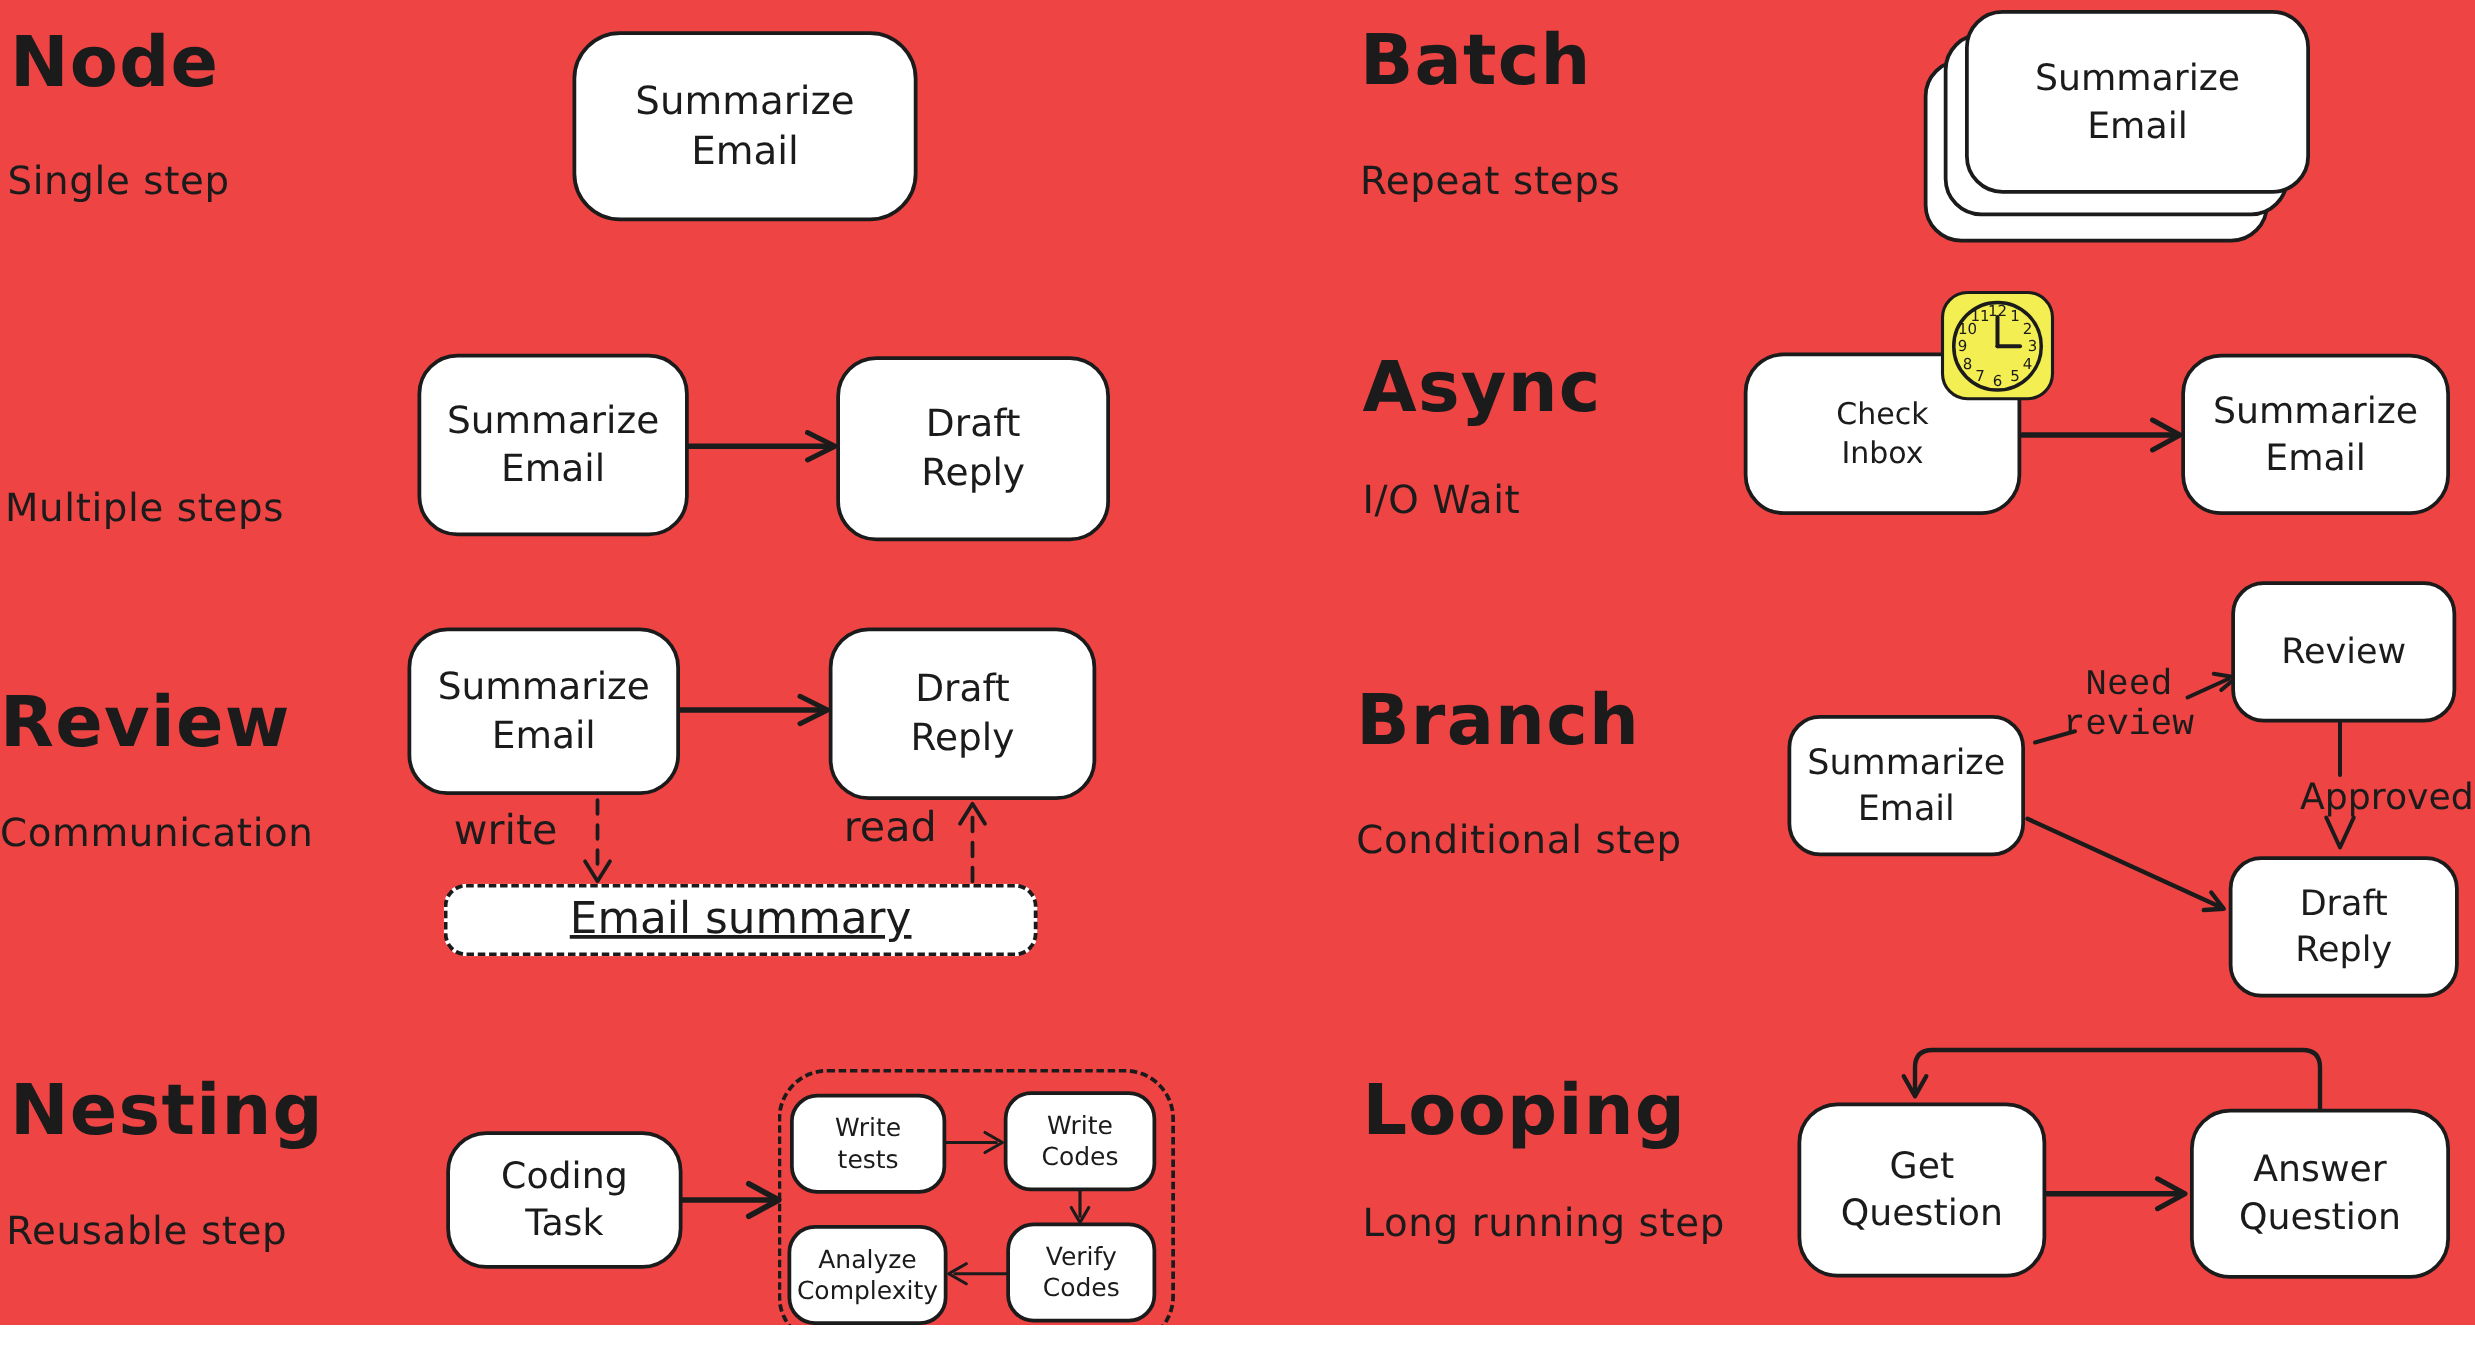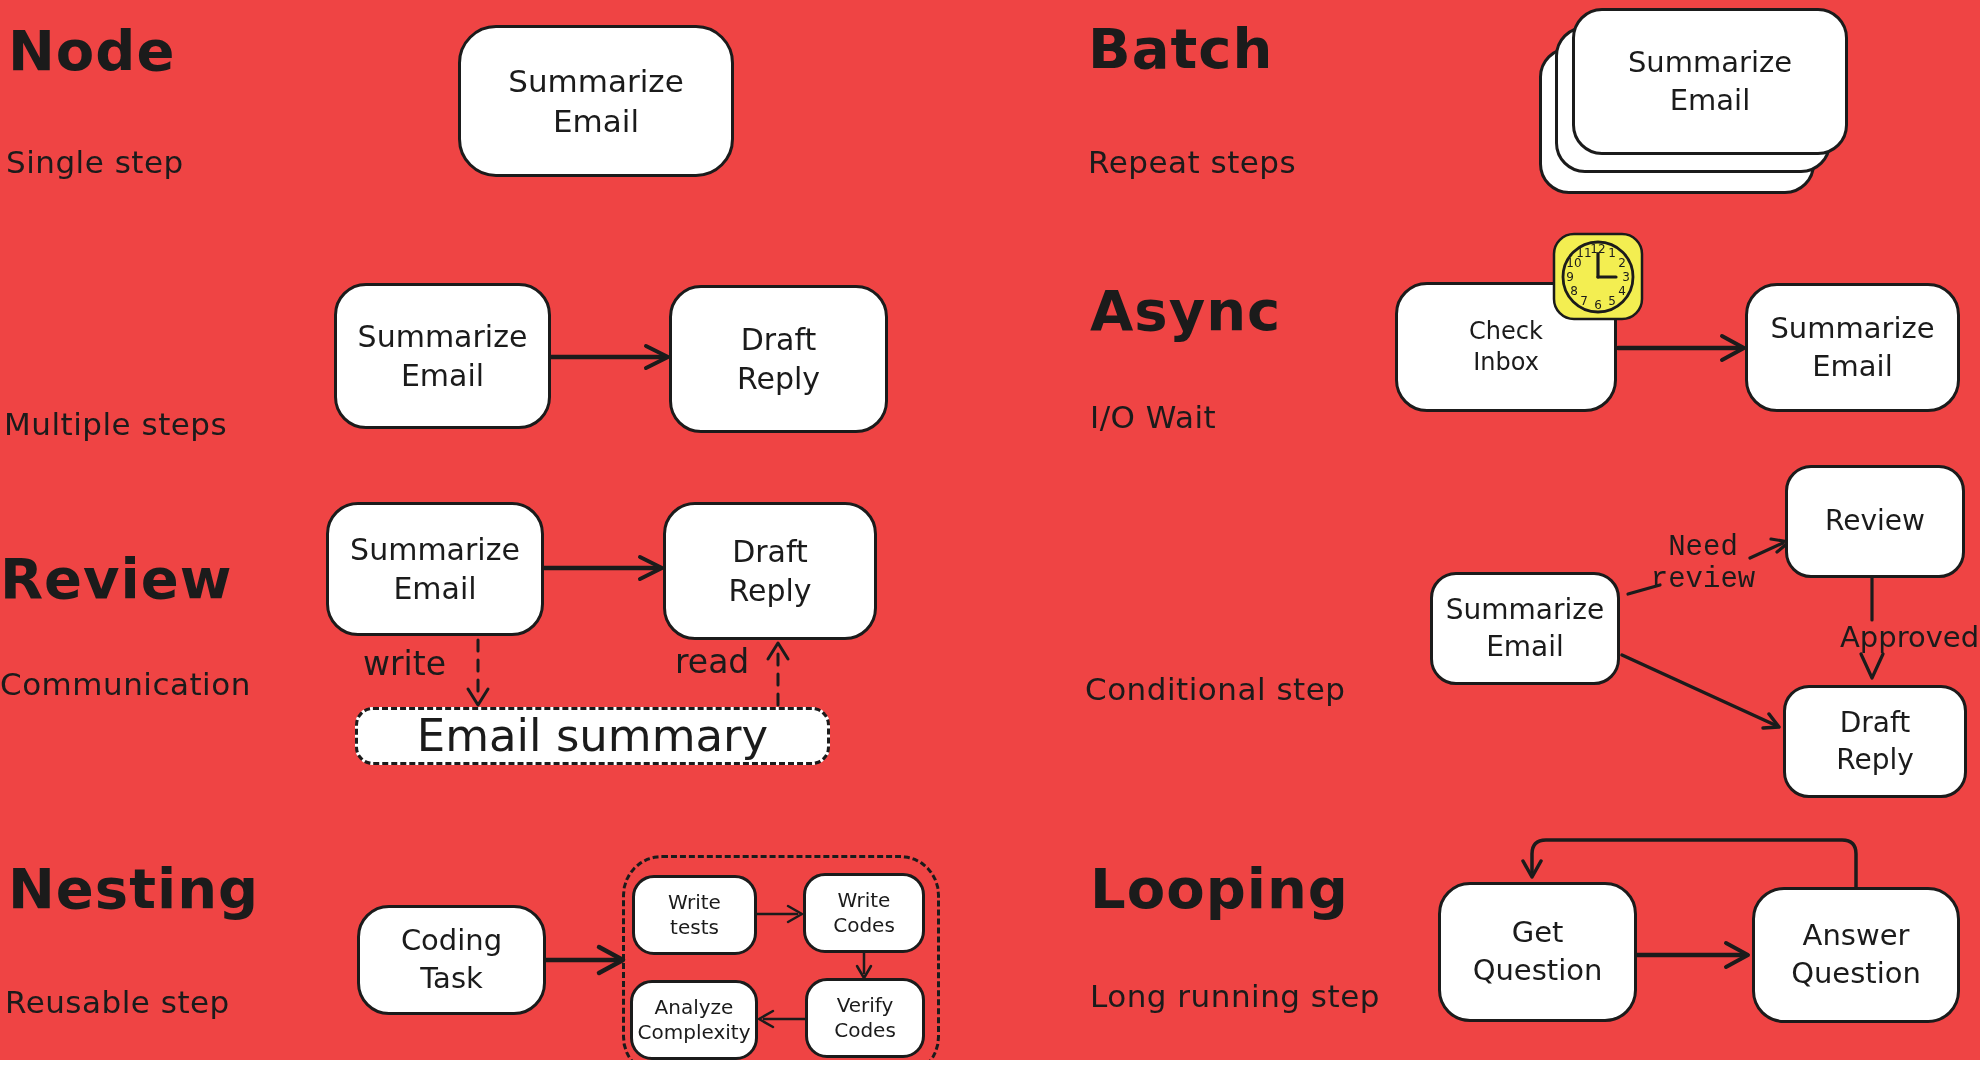--- a/index.html
+++ b/index.html
@@ -1,21 +1,21 @@
 <!DOCTYPE html>
 <html><head>
 <meta charset="utf-8">
 <style>
   html,body{margin:0;padding:0;background:#ffffff;}
   .canvas{
     position:relative;width:1980px;height:1060px;background:#ef4444;
     font-family:"DejaVu Sans",sans-serif;color:#1b1b1b;overflow:hidden;
   }
   .title{position:absolute;font-size:56px;font-weight:700;letter-spacing:1px;line-height:1.05;white-space:nowrap;}
-  .subtitle{position:absolute;font-size:31px;font-weight:500;letter-spacing:.5px;line-height:1.1;white-space:nowrap;margin-top:17px;}
+  .subtitle{position:absolute;font-size:31px;font-weight:500;letter-spacing:.5px;line-height:1.1;white-space:nowrap;}
   .sbox{
     position:absolute;background:#fff;border:3.5px solid #1b1b1b;border-radius:32px;
     display:flex;align-items:center;justify-content:center;text-align:center;
     font-size:30px;line-height:1.3;z-index:2;box-sizing:border-box;padding:4px 10px;
   }
   .dashedbox{border-style:dashed;}
   .conn{position:absolute;left:0;top:0;z-index:1;}
   .lbl{position:absolute;font-size:33px;font-weight:500;z-index:2;line-height:1.1;}
   .card{position:absolute;width:276px;height:147px;background:#fff;border:3.5px solid #1b1b1b;border-radius:30px;box-sizing:border-box;}
   .clock{position:absolute;z-index:4;}
@@ -110,21 +110,21 @@
   <div class="title" style="left:0px;top:550px;">Review</div>
   <div class="subtitle" style="left:0px;top:650px;">Communication</div>
   <div class="sbox" style="left:326px;top:502px;width:218px;height:134px;">
     <span style="max-width:180px;">Summarize Email</span>
   </div>
   <div class="sbox" style="left:663px;top:502px;width:214px;height:138px;">
     <span style="max-width:130px;">Draft Reply</span>
   </div>
   <div class="lbl" style="left:363px;top:646px;">write</div>
   <div class="lbl" style="left:675px;top:644px;">read</div>
-  <div class="sbox dashedbox" style="left:355px;top:707px;width:475px;height:58px;border-radius:18px;font-size:45px;">
+  <div class="sbox dashedbox" style="left:355px;top:707px;width:475px;height:58px;border-radius:18px;font-size:35px;text-decoration:underline;">
     <span>Email summary</span>
   </div>
 
   <div class="title" style="left:8px;top:860px;">Nesting</div>
   <div class="subtitle" style="left:5px;top:968px;">Reusable step</div>
   <div class="sbox" style="left:357px;top:905px;width:189px;height:110px;font-size:29px;">
     <span style="max-width:120px;">Coding Task</span>
   </div>
   <div class="nest-container" style="left:622px;top:855px;width:318px;height:222px;"></div>
   <div class="sbox small-font" style="left:632px;top:875px;width:125px;height:80px;">
@@ -170,20 +170,21 @@
       <text x="23" y="64">8</text>
       <text x="19" y="50">9</text>
       <text x="23" y="36">10</text>
       <text x="33" y="26">11</text>
     </g>
   </svg>
   <div class="sbox" style="left:1745px;top:283px;width:215px;height:129px;font-size:29px;">
     <span style="max-width:180px;">Summarize Email</span>
   </div>
 
+  <div class="title" style="left:1085px;top:548px;">Branch</div>
   <div class="subtitle" style="left:1085px;top:655px;">Conditional step</div>
   <div class="sbox" style="left:1430px;top:572px;width:190px;height:113px;font-size:28px;border-radius:26px;">
     <span style="max-width:170px;">Summarize Email</span>
   </div>
   <div class="sbox" style="left:1785px;top:465px;width:180px;height:113px;font-size:28px;border-radius:26px;">
     <span>Review</span>
   </div>
   <div class="sbox" style="left:1783px;top:685px;width:184px;height:113px;font-size:28px;border-radius:26px;">
     <span style="max-width:110px;">Draft Reply</span>
   </div>

